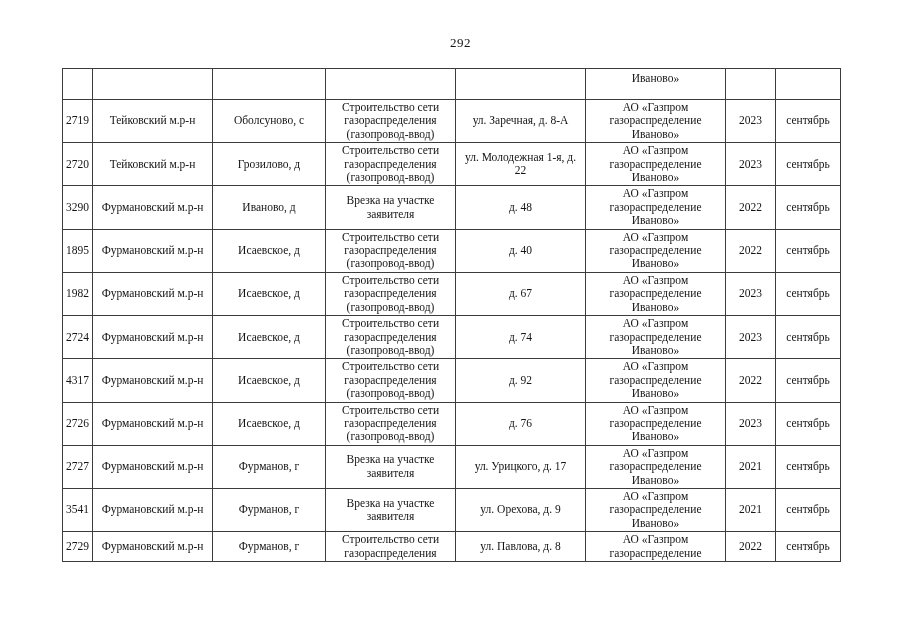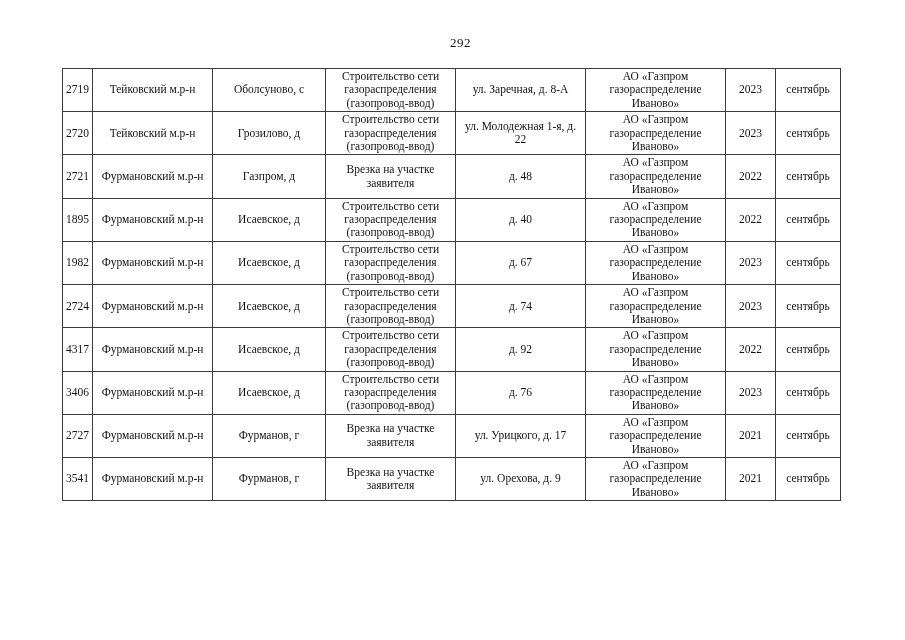--- a/index.html
+++ b/index.html
@@ -57,20 +57,30 @@
     <col style="width:30px">
     <col style="width:120px">
     <col style="width:113px">
     <col style="width:130px">
     <col style="width:130px">
     <col style="width:140px">
     <col style="width:50px">
     <col style="width:65px">
   </colgroup>
   <tbody>
+      <tr class="r-head">
+        <td></td>
+        <td></td>
+        <td></td>
+        <td></td>
+        <td></td>
+        <td>Иваново»</td>
+        <td></td>
+        <td></td>
+      </tr>
       <tr class="r-body">
         <td>2719</td>
         <td>Тейковский м.р-н</td>
         <td>Оболсуново, с</td>
         <td>Строительство сети газораспределения (газопровод-ввод)</td>
         <td>ул. Заречная, д. 8-А</td>
         <td>АО «Газпром газораспределение Иваново»</td>
         <td>2023</td>
         <td>сентябрь</td>
       </tr>
@@ -78,23 +88,23 @@
         <td>2720</td>
         <td>Тейковский м.р-н</td>
         <td>Грозилово, д</td>
         <td>Строительство сети газораспределения (газопровод-ввод)</td>
         <td>ул. Молодежная 1-я, д. 22</td>
         <td>АО «Газпром газораспределение Иваново»</td>
         <td>2023</td>
         <td>сентябрь</td>
       </tr>
       <tr class="r-body">
-        <td>2721</td>
+        <td>3290</td>
         <td>Фурмановский м.р-н</td>
-        <td>Газпром, д</td>
+        <td>Иваново, д</td>
         <td>Врезка на участке заявителя</td>
         <td>д. 48</td>
         <td>АО «Газпром газораспределение Иваново»</td>
         <td>2022</td>
         <td>сентябрь</td>
       </tr>
       <tr class="r-body">
         <td>1895</td>
         <td>Фурмановский м.р-н</td>
         <td>Исаевское, д</td>
@@ -128,21 +138,21 @@
         <td>4317</td>
         <td>Фурмановский м.р-н</td>
         <td>Исаевское, д</td>
         <td>Строительство сети газораспределения (газопровод-ввод)</td>
         <td>д. 92</td>
         <td>АО «Газпром газораспределение Иваново»</td>
         <td>2022</td>
         <td>сентябрь</td>
       </tr>
       <tr class="r-body">
-        <td>3406</td>
+        <td>2726</td>
         <td>Фурмановский м.р-н</td>
         <td>Исаевское, д</td>
         <td>Строительство сети газораспределения (газопровод-ввод)</td>
         <td>д. 76</td>
         <td>АО «Газпром газораспределение Иваново»</td>
         <td>2023</td>
         <td>сентябрь</td>
       </tr>
       <tr class="r-body">
         <td>2727</td>
@@ -157,14 +167,24 @@
       <tr class="r-body">
         <td>3541</td>
         <td>Фурмановский м.р-н</td>
         <td>Фурманов, г</td>
         <td>Врезка на участке заявителя</td>
         <td>ул. Орехова, д. 9</td>
         <td>АО «Газпром газораспределение Иваново»</td>
         <td>2021</td>
         <td>сентябрь</td>
       </tr>
+      <tr class="r-tail">
+        <td>2729</td>
+        <td>Фурмановский м.р-н</td>
+        <td>Фурманов, г</td>
+        <td>Строительство сети газораспределения</td>
+        <td>ул. Павлова, д. 8</td>
+        <td>АО «Газпром газораспределение</td>
+        <td>2022</td>
+        <td>сентябрь</td>
+      </tr>
     </tbody>
 </table>
 
 </body></html>

